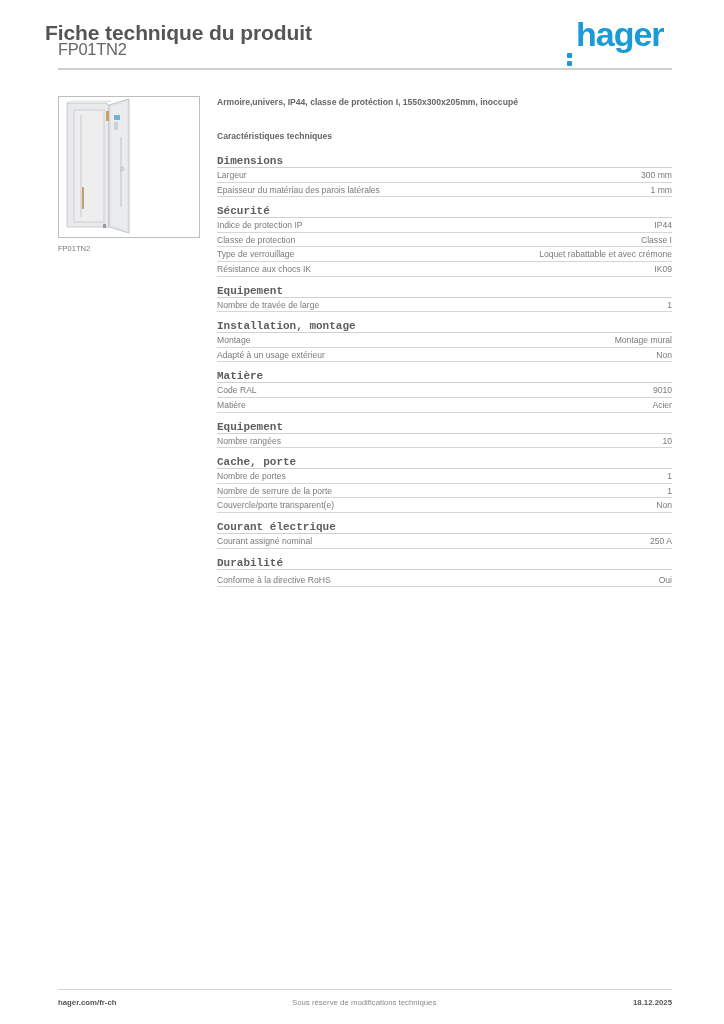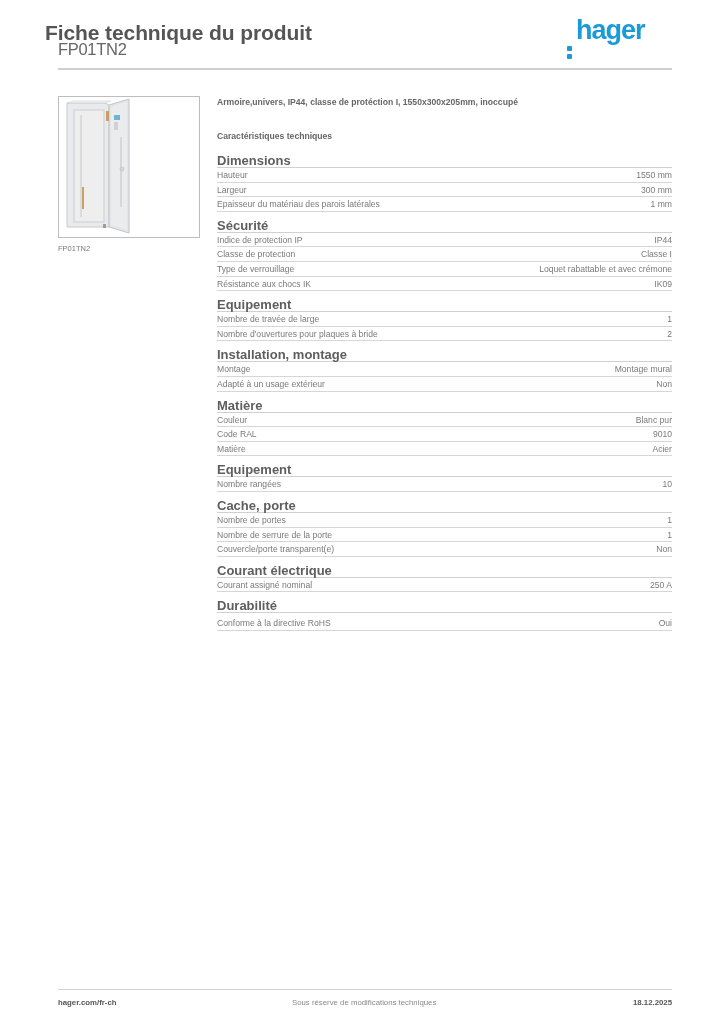--- a/index.html
+++ b/index.html
@@ -1,33 +1,33 @@
 <!DOCTYPE html>
 <html><head>
 <meta charset="utf-8">
 <style>
   html, body { margin:0; padding:0; background:#ffffff; }
   body { width:724px; height:1024px; position:relative; overflow:hidden;
          font-family:"Liberation Sans", sans-serif; color:#5a5a5a; }
   .title { position:absolute; left:45px; top:21px; font-size:21px; font-weight:bold; color:#555; letter-spacing:-0.1px; }
   .subtitle { position:absolute; left:58px; top:40px; font-size:16.5px; color:#666; letter-spacing:-0.3px; }
-  .logo { position:absolute; left:567px; top:15px; font-size:27px; font-weight:bold; color:#1a9ad6; letter-spacing:-1px; }
+  .logo { position:absolute; left:567px; top:15px; font-size:34px; font-weight:bold; color:#1a9ad6; letter-spacing:-1px; }
   .logo .colon { display:inline-block; width:7px; position:relative; margin-right:2px; }
   .logo .colon i { position:absolute; left:0; width:5px; height:5px; background:#1a9ad6; border-radius:1px; }
   .hr-top { position:absolute; left:58px; top:68px; width:614px; height:1.5px; background:#cfcfcf; }
 
   .img-box { position:absolute; left:58px; top:96px; width:142px; height:142px; border:1px solid #bdbdbd; background:#fff; box-sizing:border-box; }
   .img-caption { position:absolute; left:58px; top:244px; font-size:7.5px; color:#7a7a7a; }
 
   .desc { position:absolute; left:217px; top:97px; font-size:8.6px; font-weight:bold; color:#666; }
   .char-title { position:absolute; left:217px; top:131px; font-size:8.6px; font-weight:bold; color:#666;text-align:right; }
 
   .specs { position:absolute; left:217px; top:155px; width:455px; }
   .group { margin-bottom:8px; }
-  .group-title { font-size:13px; font-weight:bold; color:#5e5e5e; height:12px; line-height:12px; border-bottom:1.2px solid #d0d0d0; }
+  .group-title { font-size:11px; font-weight:bold; color:#5e5e5e; height:12px; line-height:12px; border-bottom:1.2px solid #d0d0d0;font-family:Liberation Mono, monospace; }
   .row { display:flex; justify-content:space-between; font-size:8.6px; color:#7a7a7a; height:13.6px; line-height:14px; border-bottom:1px solid #d6d6d6; }
   .row .v { text-align:right; }
 
   .hr-bottom { position:absolute; left:58px; top:989px; width:614px; height:1px; background:#d4d4d4; }
   .footer-left { position:absolute; left:58px; top:998px; font-size:7.8px; font-weight:bold; color:#555; }
   .footer-center { position:absolute; left:292px; top:998px; font-size:7.8px; color:#8a8a8a; }
   .footer-right { position:absolute; left:620px; width:52px; text-align:right; top:998px; font-size:7.8px; font-weight:bold; color:#555; }
 </style>
 </head>
 <body>
@@ -61,24 +61,20 @@
 </div>
 <div class="img-caption">FP01TN2</div>
 
 <div class="desc">Armoire,univers, IP44, classe de protéction I, 1550x300x205mm, inoccupé</div>
 <div class="char-title">Caractéristiques techniques</div>
 
 <div class="specs">
   <div class="group">
     <div class="group-title">Dimensions</div>
     <div class="row">
-        <span>Hauteur</span>
-        <span class="v">1550 mm</span>
-      </div>
-    <div class="row">
         <span>Largeur</span>
         <span class="v">300 mm</span>
       </div>
     <div class="row">
         <span>Epaisseur du matériau des parois latérales</span>
         <span class="v">1 mm</span>
       </div>
   </div>
 
   <div class="group">
@@ -100,44 +96,36 @@
         <span class="v">IK09</span>
       </div>
   </div>
 
   <div class="group">
     <div class="group-title">Equipement</div>
     <div class="row">
         <span>Nombre de travée de large</span>
         <span class="v">1</span>
       </div>
-    <div class="row">
-        <span>Nombre d'ouvertures pour plaques à bride</span>
-        <span class="v">2</span>
-      </div>
   </div>
 
   <div class="group">
     <div class="group-title">Installation, montage</div>
     <div class="row">
         <span>Montage</span>
         <span class="v">Montage mural</span>
       </div>
     <div class="row">
         <span>Adapté à un usage extérieur</span>
         <span class="v">Non</span>
       </div>
   </div>
 
   <div class="group">
     <div class="group-title">Matière</div>
-    <div class="row">
-        <span>Couleur</span>
-        <span class="v">Blanc pur</span>
-      </div>
     <div class="row">
         <span>Code RAL</span>
         <span class="v">9010</span>
       </div>
     <div class="row">
         <span>Matière</span>
         <span class="v">Acier</span>
       </div>
   </div>
 

